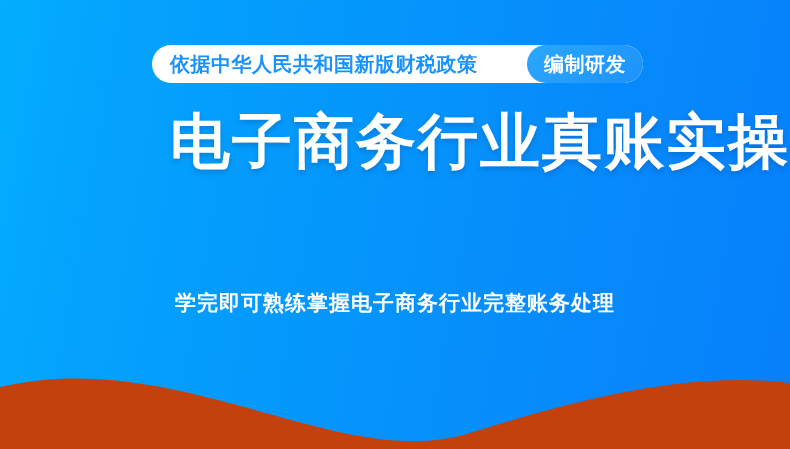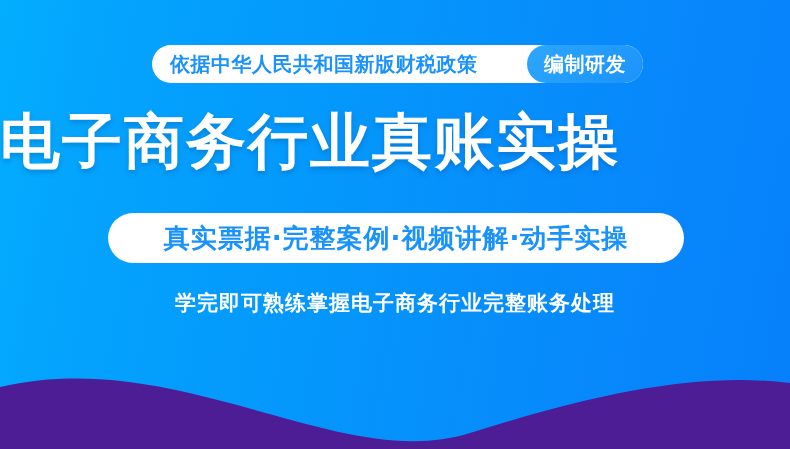--- a/index.html
+++ b/index.html
@@ -5,21 +5,21 @@
   * { margin:0; padding:0; box-sizing:border-box; }
   html, body {
     width:790px; height:449px;
     overflow:hidden;
     background:#ffffff;
     font-family:"DejaVu Sans", sans-serif;
   }
   #banner {
     position:relative;
     width:790px; height:449px;
-    background:#4c1d95;
+    background:#c2410c;
     overflow:hidden;
   }
   
   #blue-field {
     position:absolute; inset:0;
     background:linear-gradient(100deg, #03aefe 0%, #04a3fd 14%, #0499fc 38%, #0690fb 58%, #0787fb 80%, #0680fa 100%);
     -webkit-clip-path: path("M0,0 L790,0 L790,383 C700,372 600,392 470,433 C340,474 180,345 0,387 Z");
     clip-path: path("M0,0 L790,0 L790,383 C700,372 600,392 470,433 C340,474 180,345 0,387 Z");
   }
   
@@ -54,21 +54,21 @@
     font-size:20px;
     font-weight:bold;
     letter-spacing:0.5px;
     line-height:1;
     white-space:nowrap;
   }
   
   #main-title {
     position:absolute;
     left:0; right:0; top:107px;
-    text-align:left;
+    text-align:right;
     color:#ffffff;
     font-size:60px;
     font-weight:bold;
     letter-spacing:2px;
     line-height:1.15;
     white-space:nowrap;
     text-shadow:0 3px 5px rgba(0,60,140,0.28);
   }
   
   #feature-pill {
@@ -109,19 +109,16 @@
 
   <div id="top-badge">
     <span id="top-badge-text">依据中华人民共和国新版财税政策</span>
     <span id="top-badge-chip">
       <span id="top-badge-chip-text">编制研发</span>
     </span>
   </div>
 
   <div id="main-title">电子商务行业真账实操</div>
 
-  <div id="feature-pill">
-    <span id="feature-pill-text">真实票据·完整案例·视频讲解·动手实操</span>
-  </div>
 
   <div id="tagline">学完即可熟练掌握电子商务行业完整账务处理</div>
 
 </div>
 
 </body></html>

